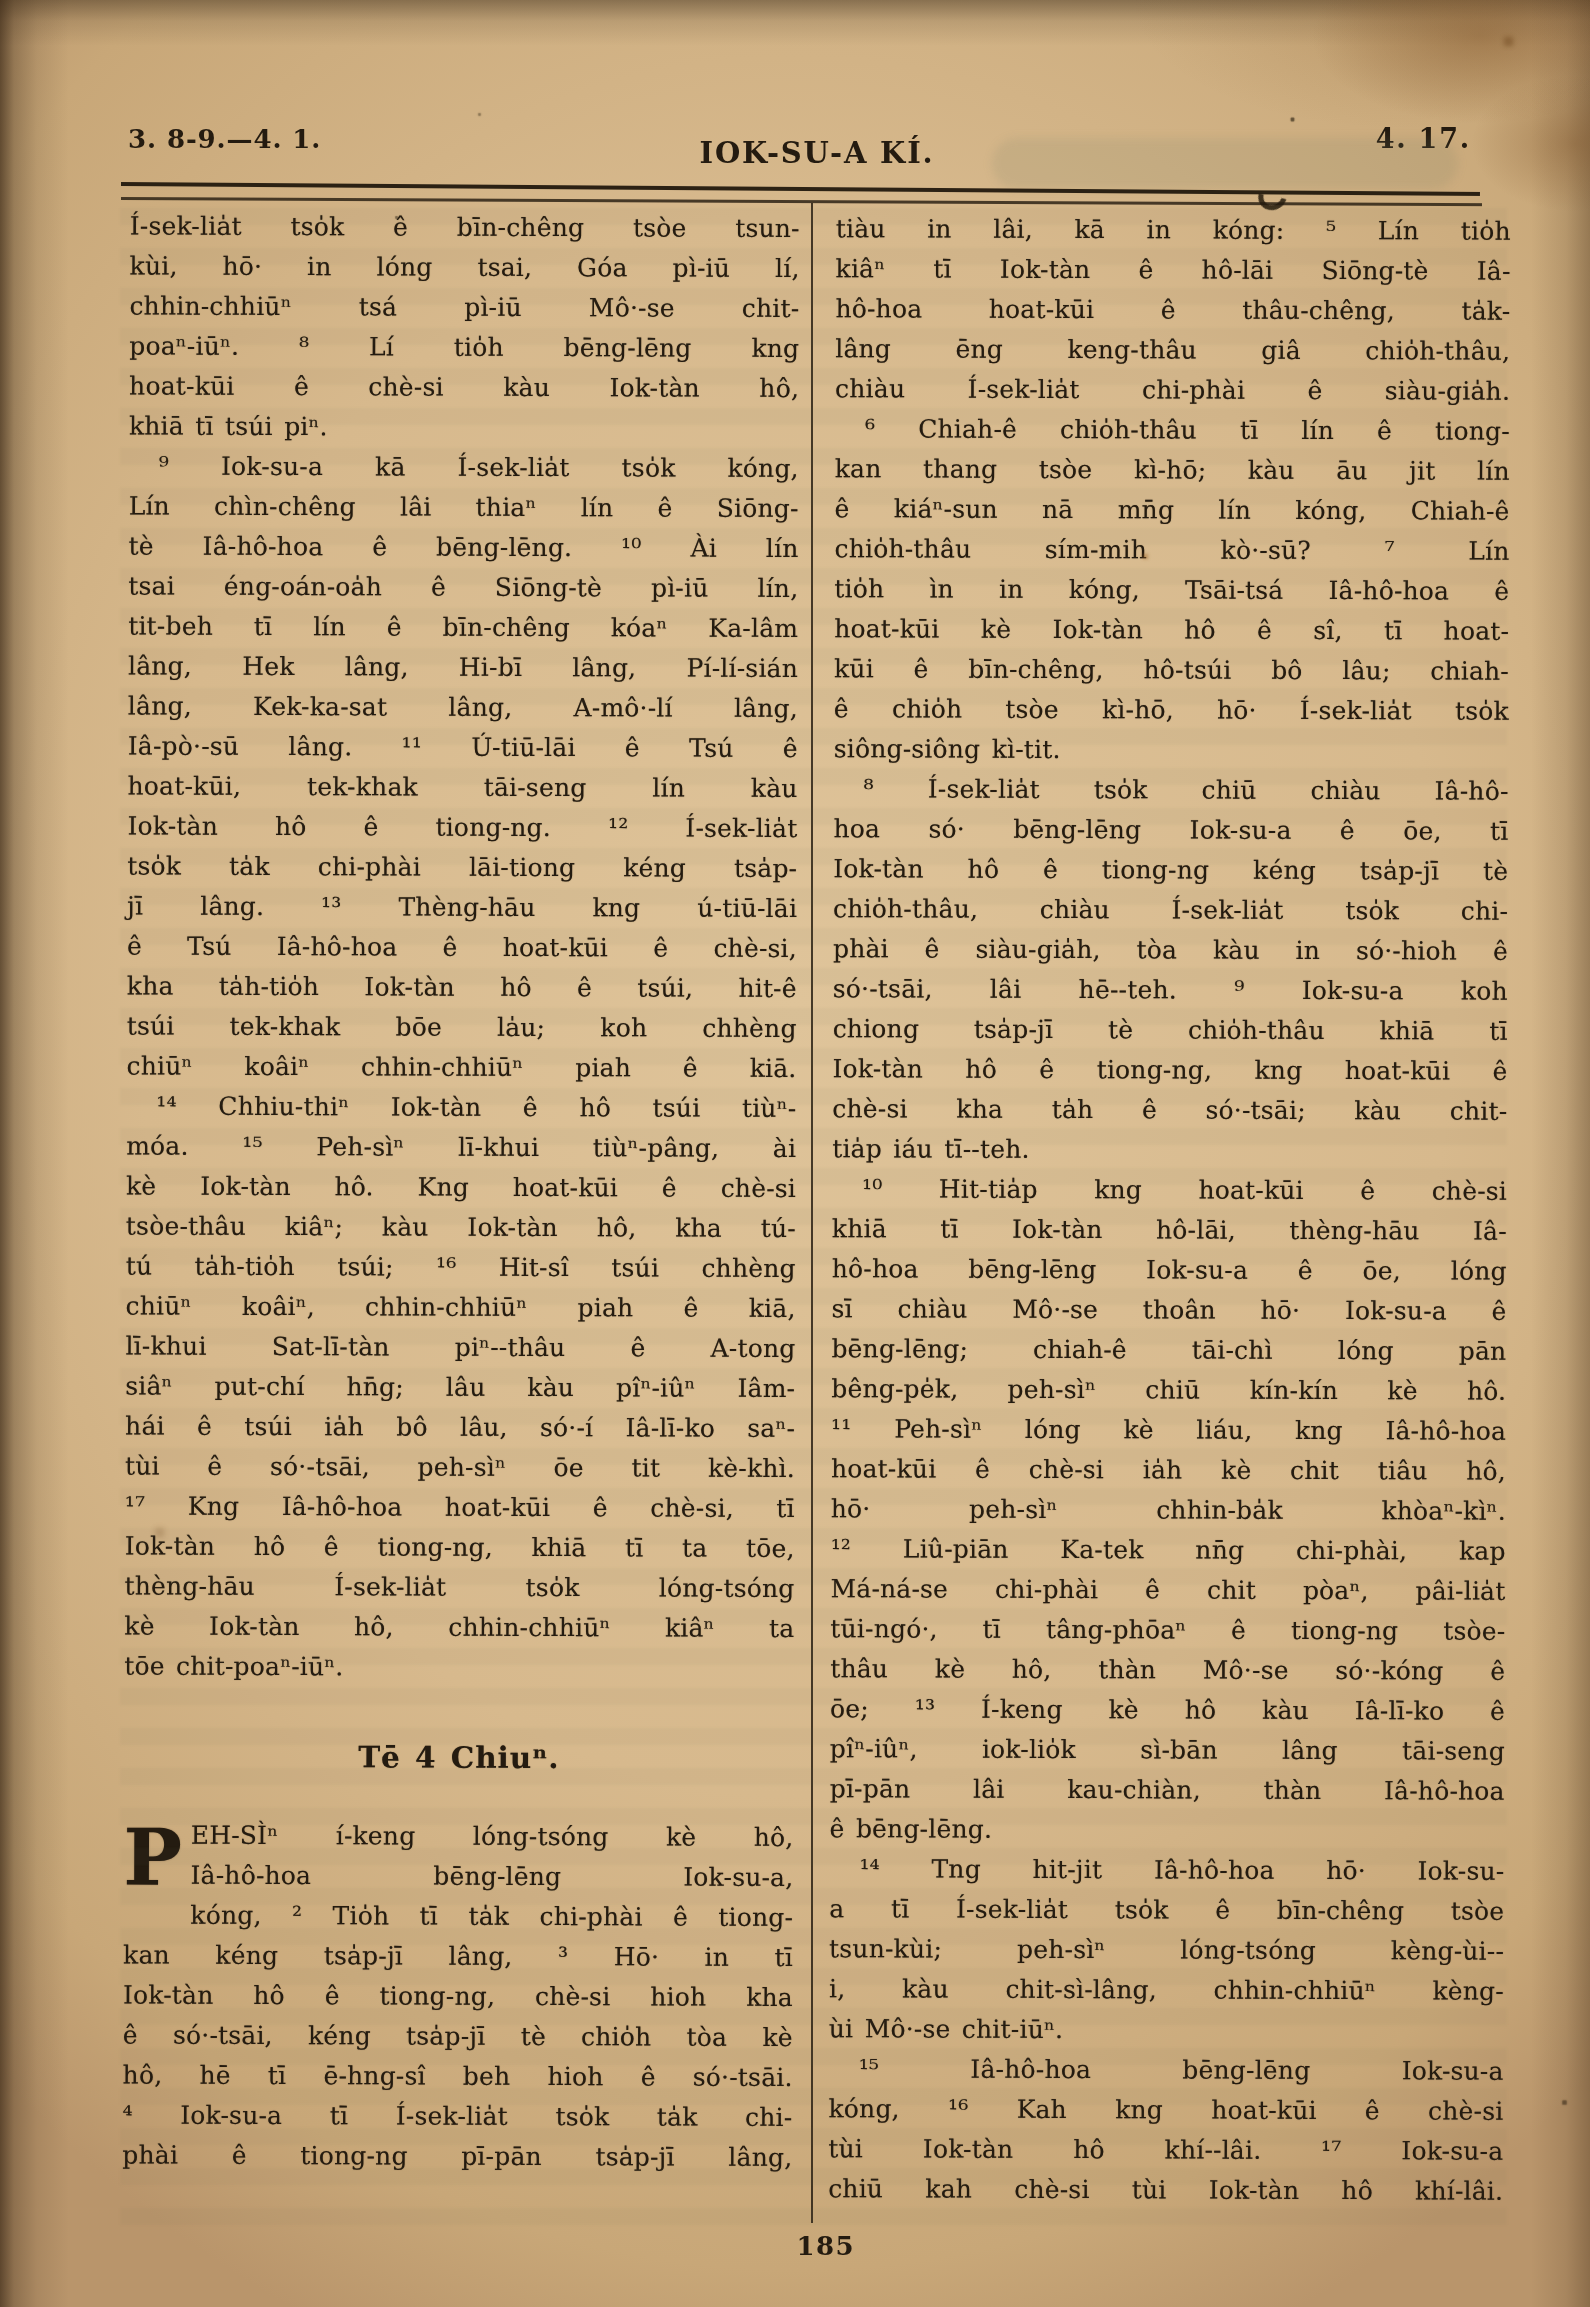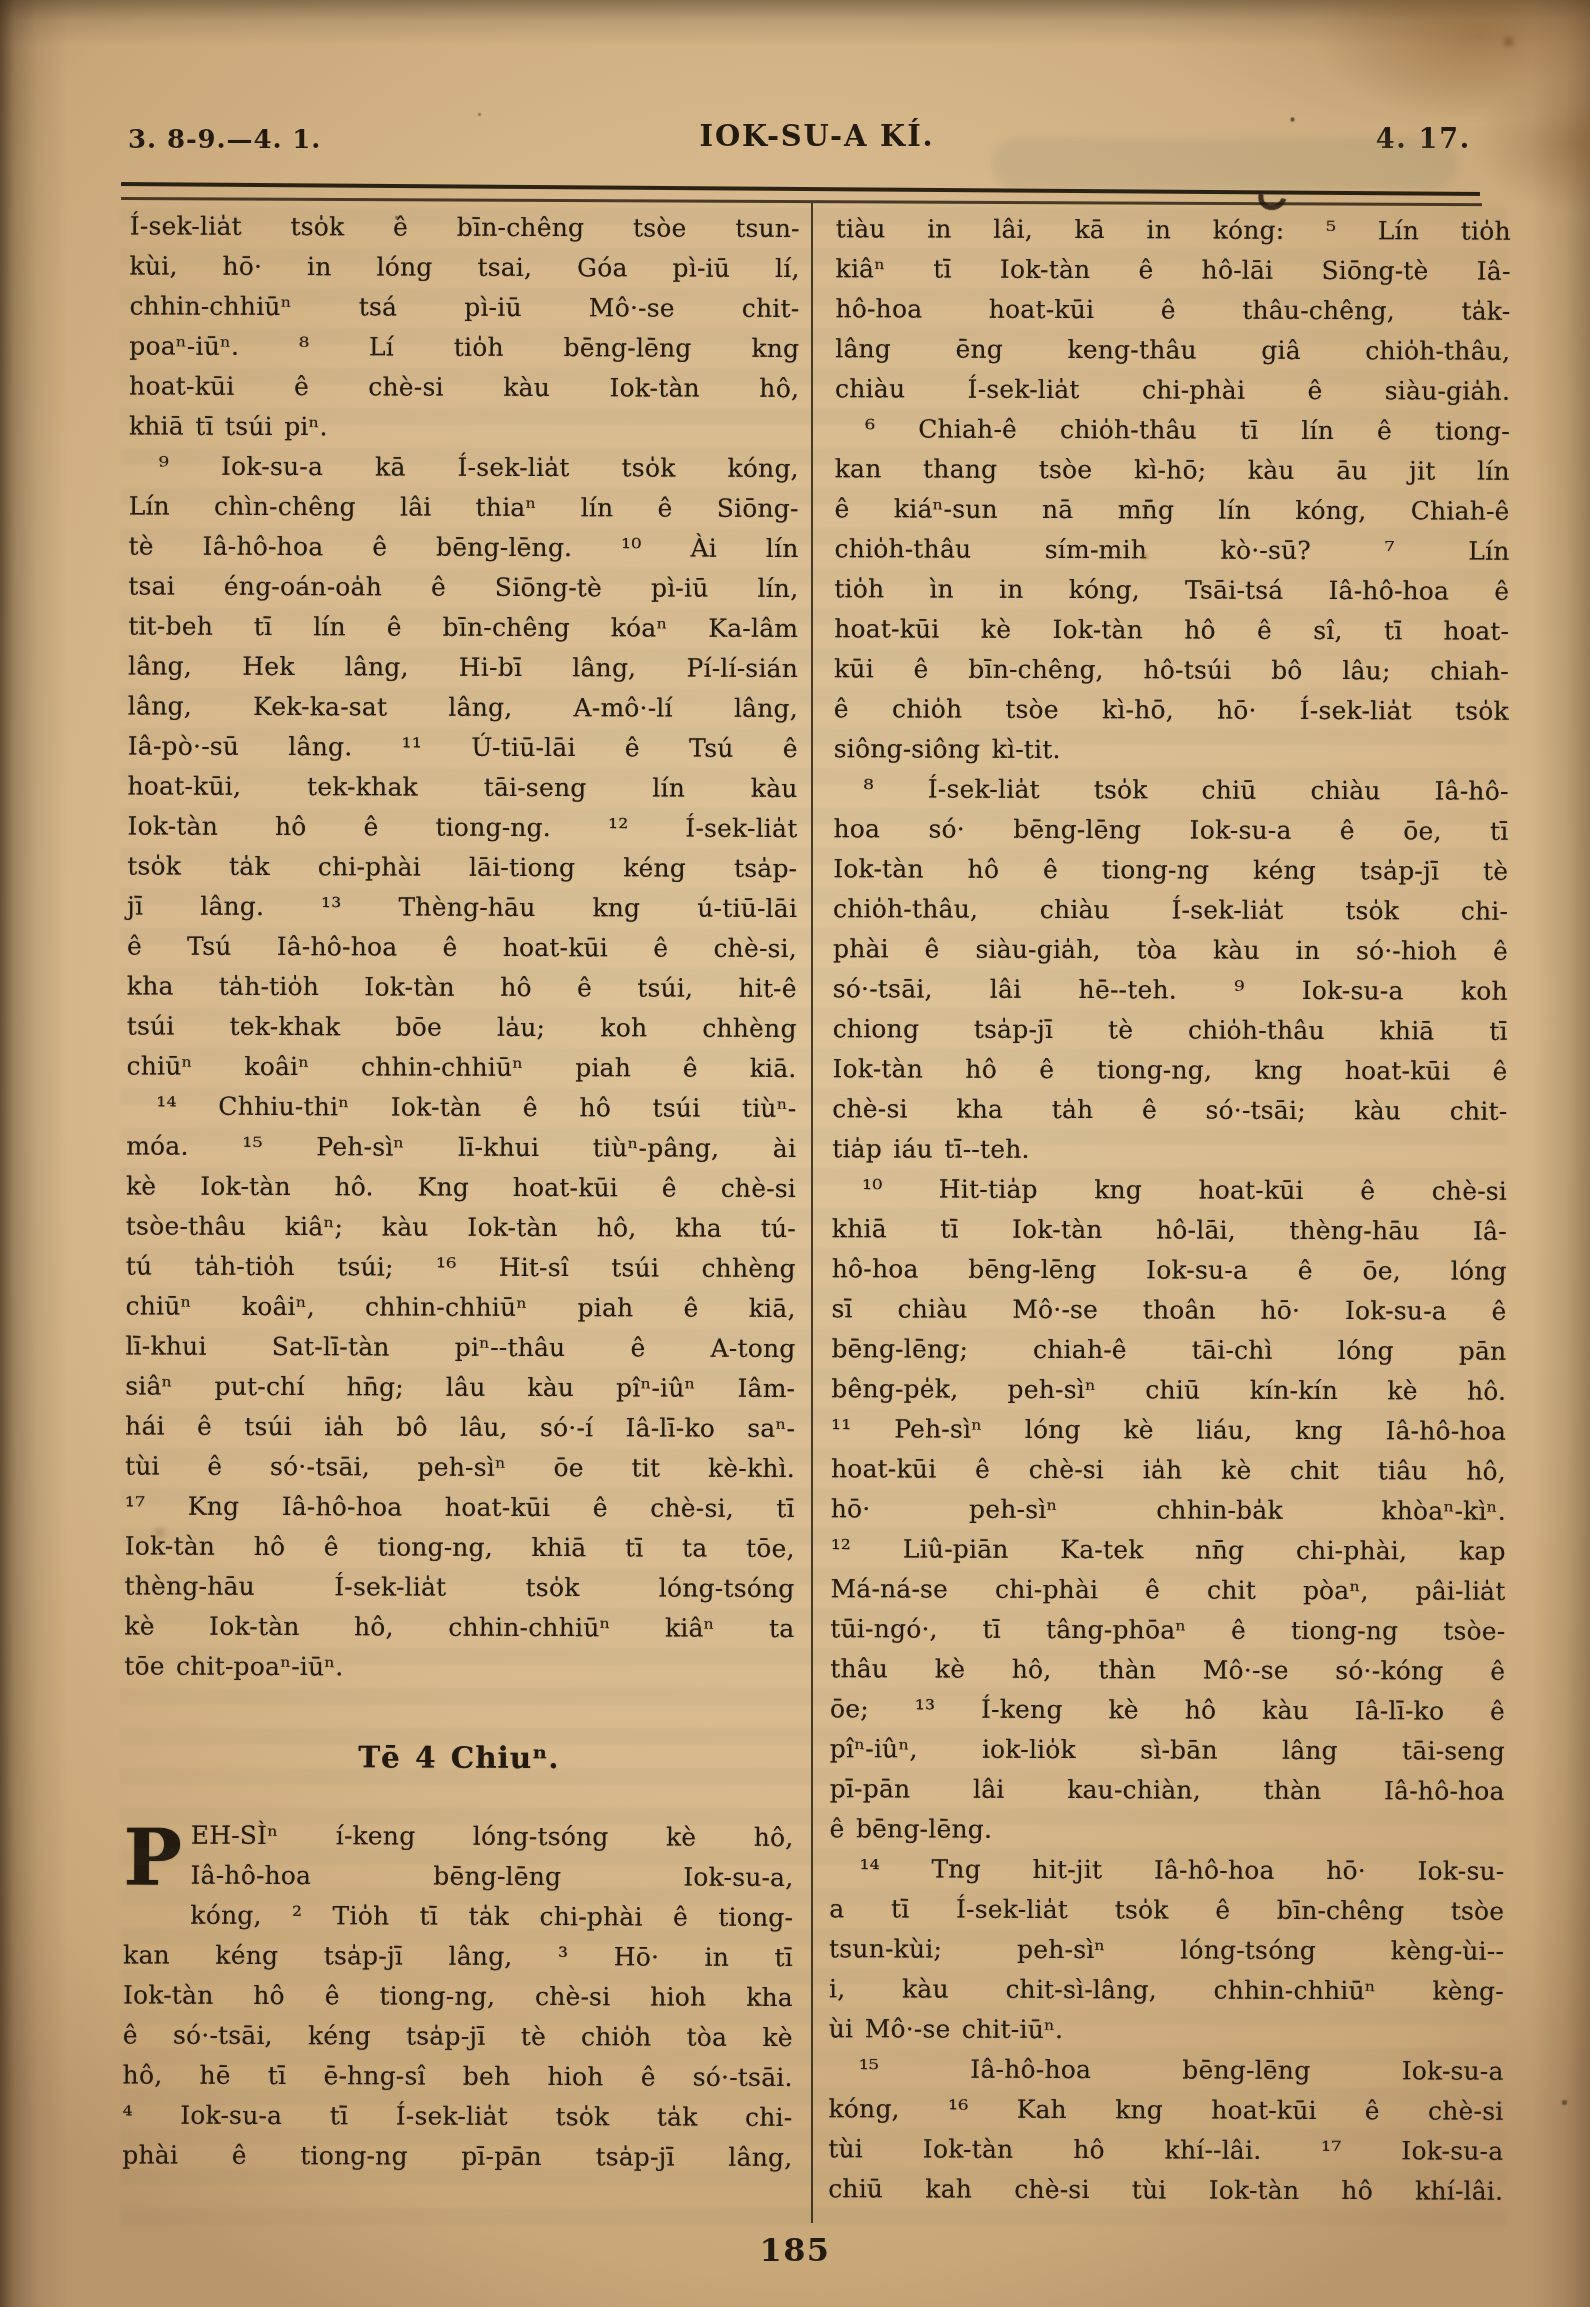--- a/index.html
+++ b/index.html
@@ -12,41 +12,41 @@
       radial-gradient(148px 97px at 99% 6%, rgba(120,78,38,.38), transparent 70%),
       radial-gradient(415px 198px at 88% 0%, rgba(130,90,45,.20), transparent 65%),
       linear-gradient(90deg, rgba(58,40,22,.72) 0px, rgba(58,40,22,.34) 14px, rgba(58,40,22,.12) 37px, rgba(58,40,22,0) 69px),
       linear-gradient(270deg, rgba(75,52,28,.42) 0px, rgba(75,52,28,.16) 25px, rgba(75,52,28,0) 60px),
       linear-gradient(180deg, rgba(50,35,18,.45) 0px, rgba(50,35,18,.14) 21px, rgba(50,35,18,0) 46px),
       linear-gradient(0deg, rgba(70,48,25,.38) 0px, rgba(70,48,25,.14) 23px, rgba(70,48,25,0) 55px),
       radial-gradient(75% 60% at 50% 42%, #dfc49a 0%, #d7b98d 55%, #c8a778 88%, #b9956b 100%);
   }
   
   .hdr-left{position:absolute;left:128px;top:124px;font-size:26px;font-weight:bold;letter-spacing:0.9px;}
-  .hdr-center{position:absolute;left:660px;top:119px;width:314px;text-align:center;font-size:29px;font-weight:bold;letter-spacing:1.8px;}
+  .hdr-center{position:absolute;left:660px;top:136px;width:314px;text-align:center;font-size:29px;font-weight:bold;letter-spacing:1.8px;}
   .hdr-right{position:absolute;right:120px;top:123px;font-size:27px;font-weight:bold;letter-spacing:1.8px;}
   .rule{position:absolute;background:#231a0e;filter:blur(0.4px);opacity:.95;}
   .rule.r1{left:121px;top:182px;width:1359px;height:4.2px;transform:rotate(.42deg);transform-origin:left center;}
   .rule.r2{left:121px;top:197px;width:1361px;height:2.8px;transform:rotate(.26deg);transform-origin:left center;opacity:.8;}
   .vdiv{position:absolute;left:811px;top:203px;width:2.3px;height:2020px;background:#2a2013;opacity:.85;filter:blur(0.5px);}
   
   .bodywrap{position:absolute;inset:0;transform:rotate(.22deg);transform-origin:795px 1200px;}
   .col{position:absolute;top:209px;font-size:25px;line-height:40px;letter-spacing:0.2px;word-spacing:3.2px;
        text-shadow:0 0 0.9px rgba(45,34,18,.55);}
   .col-left{left:126px;width:670px;}
   .col-right{left:832px;width:675px;}
   .tl{text-align:justify;text-align-last:justify;}
   .tl.flush{text-align-last:left;}
   .tl.ind{padding-left:30px;}
   .chap{margin:50px 0 39px 0;text-align:center;font-weight:bold;font-size:29.5px;letter-spacing:0.9px;}
   .dcap{float:left;font-weight:bold;font-size:78px;line-height:1;height:79px;margin:2.8px 8.3px 0 0;
         text-shadow:0 0 1.4px rgba(45,34,18,.5);}
   .dc2{padding-left:36px;}
-  .pageno{position:absolute;left:735px;top:2231px;width:120px;text-align:center;
-          font-size:32px;font-weight:bold;letter-spacing:1.4px;}
+  .pageno{position:absolute;left:735px;top:2231px;width:120px;text-align:right;
+          font-size:26px;font-weight:bold;letter-spacing:1.4px;}
   
   .smudge{position:absolute;left:1258px;top:183px;width:18.5px;height:16.6px;border:5px solid rgba(42,31,16,.88);
           border-top-color:transparent;border-right-color:transparent;border-radius:50%;
           transform:rotate(-30deg);filter:blur(0.5px);}
   .ghostbar{position:absolute;left:992px;top:138px;width:466px;height:51px;border-radius:28px;
             background:rgba(124,128,98,.15);filter:blur(4.2px);}
   .thru{position:absolute;left:120px;top:208px;width:1387px;height:2021px;pointer-events:none;
         background:repeating-linear-gradient(180deg, rgba(108,110,82,.05) 0 16.6px, rgba(0,0,0,0) 16.6px 40px);
         filter:blur(0.9px);}
   .specks{position:absolute;left:0;top:0;width:0.5px;height:0.5px;background:transparent;border-radius:50%;

